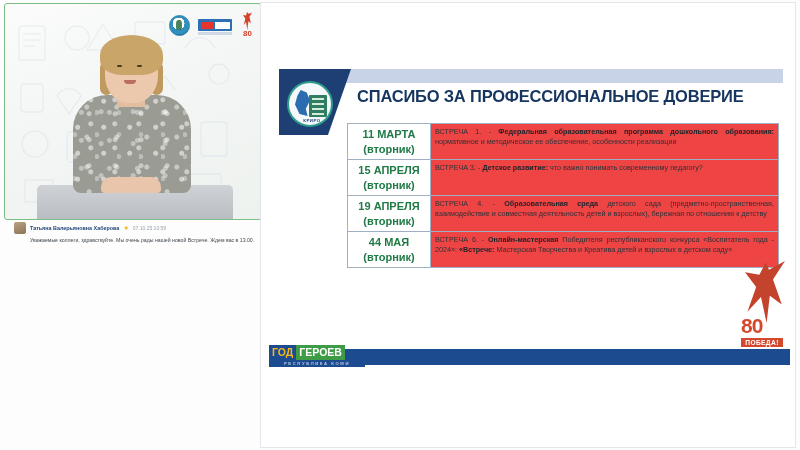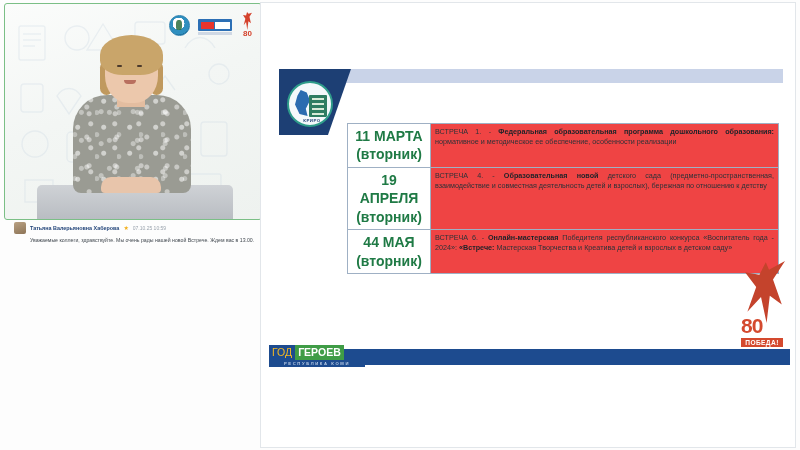--- a/index.html
+++ b/index.html
@@ -93,40 +93,40 @@
     box-shadow:0 5px 0 #d8ead8,0 10px 0 #d8ead8,0 15px 0 #d8ead8;}
   .kc-text{position:absolute;left:0;bottom:2px;width:46px;text-align:center;
     font-size:4.4px;font-weight:bold;color:#1d3f74;letter-spacing:.5px;}
 
   .slide-title{position:absolute;left:96px;top:84px;width:430px;
     font-size:16.5px;font-weight:bold;color:#16355f;letter-spacing:-.2px;white-space:nowrap;}
 
   table.sched{position:absolute;left:86px;top:120px;width:432px;border-collapse:collapse;
     table-layout:fixed;}
   table.sched td{border:1px solid #9fb0c4;vertical-align:top;padding:3px 4px;}
-  td.date{width:74px;text-align:center;color:#1f7a45;font-weight:bold;font-size:14px;
+  td.date{width:74px;text-align:center;color:#1f7a45;font-weight:bold;font-size:11px;
     line-height:1.32;background:#ffffff;padding-top:5px;}
   td.desc{font-size:7.2px;line-height:1.36;color:#2d3238;text-align:justify;
     background:#ef4444;hyphens:auto;}
   td.desc b{font-weight:bold;color:#1c2329;}
 
   .motherland{position:absolute;right:6px;top:258px;width:48px;height:88px;}
   .mland-fig{position:absolute;left:4px;top:0;width:40px;height:62px;background:#c4432c;
     clip-path:polygon(52% 2%,60% 14%,100% 0,70% 30%,92% 70%,62% 56%,54% 100%,40% 58%,6% 82%,28% 42%,0 18%,36% 22%);}
   .mland-80{position:absolute;left:0;bottom:14px;width:48px;text-align:left;
     font-size:21px;font-weight:bold;color:#d4492e;line-height:.8;letter-spacing:-1px;}
   .mland-pob{position:absolute;left:0;bottom:2px;width:42px;background:#d4492e;color:#fff;
     font-size:6.6px;font-weight:bold;text-align:center;letter-spacing:.4px;padding:1px 0;}
 
   .footer-bar{position:absolute;left:40px;right:5px;bottom:82px;height:16px;background:#1d4b8f;}
   .footer-slant{position:absolute;left:30px;bottom:82px;width:24px;height:16px;background:#1d4b8f;
     clip-path:polygon(40% 0,100% 0,100% 100%,0 100%);}
   .god-logo{position:absolute;left:8px;bottom:80px;width:96px;}
   .god-row{display:flex;height:15px;}
-  .god-a{background:#1d4b8f;color:#f5b820;font-size:10.5px;font-weight:normal;
+  .god-a{background:#1d4b8f;color:#f5b820;font-size:10.5px;font-weight:bold;
     padding:0 3px;display:flex;align-items:center;line-height:1;}
   .god-b{background:#3f9c46;color:#ffffff;font-size:10.5px;font-weight:bold;
     padding:0 3px;display:flex;align-items:center;line-height:1;}
   .god-sub{background:#1d4b8f;color:#b9cbe4;font-size:4.2px;font-weight:bold;
     letter-spacing:1.6px;text-align:center;padding:1px 0 1.5px;}
 </style>
 </head>
 <body>
 
 <div class="stage">
@@ -203,36 +203,44 @@
     <div class="title-band"></div>
 
     <div class="krirо-badge">
       <div class="krirо-circle">
         <span class="kc-map"></span>
         <span class="kc-book"></span>
         <span class="kc-text">КРИРО</span>
       </div>
     </div>
 
+    <div class="slide-title">СПАСИБО ЗА ПРОФЕССИОНАЛЬНОЕ ДОВЕРИЕ</div>
 
     <table class="sched">
       <tbody>
         <tr>
           <td class="date">
             <div>11 МАРТА</div>
             <div>(вторник)</div>
           </td>
           <td class="desc">ВСТРЕЧА 1. - <b>Федеральная образовательная программа дошкольного образования:</b> нормативное и методическое ее обеспечение, особенности реализации</td>
         </tr>
         <tr>
           <td class="date">
+            <div>15 АПРЕЛЯ</div>
+            <div>(вторник)</div>
+          </td>
+          <td class="desc">ВСТРЕЧА 3. - <b>Детское развитие:</b> что важно понимать современному педагогу?</td>
+        </tr>
+        <tr>
+          <td class="date">
             <div>19 АПРЕЛЯ</div>
             <div>(вторник)</div>
           </td>
-          <td class="desc">ВСТРЕЧА 4. - <b>Образовательная новой</b> детского сада (предметно-пространственная, взаимодействие и совместная деятельность детей и взрослых), бережная по отношению к детству</td>
+          <td class="desc">ВСТРЕЧА 4. - <b>Образовательная среда</b> детского сада (предметно-пространственная, взаимодействие и совместная деятельность детей и взрослых), бережная по отношению к детству</td>
         </tr>
         <tr>
           <td class="date">
             <div>44 МАЯ</div>
             <div>(вторник)</div>
           </td>
           <td class="desc">ВСТРЕЧА 6. - <b>Онлайн-мастерская</b> Победителя республиканского конкурса «Воспитатель года - 2024»: <b>«Встрече:</b> Мастерская Творчества и Креатива детей и взрослых в детском саду»</td>
         </tr>
       </tbody>
     </table>

